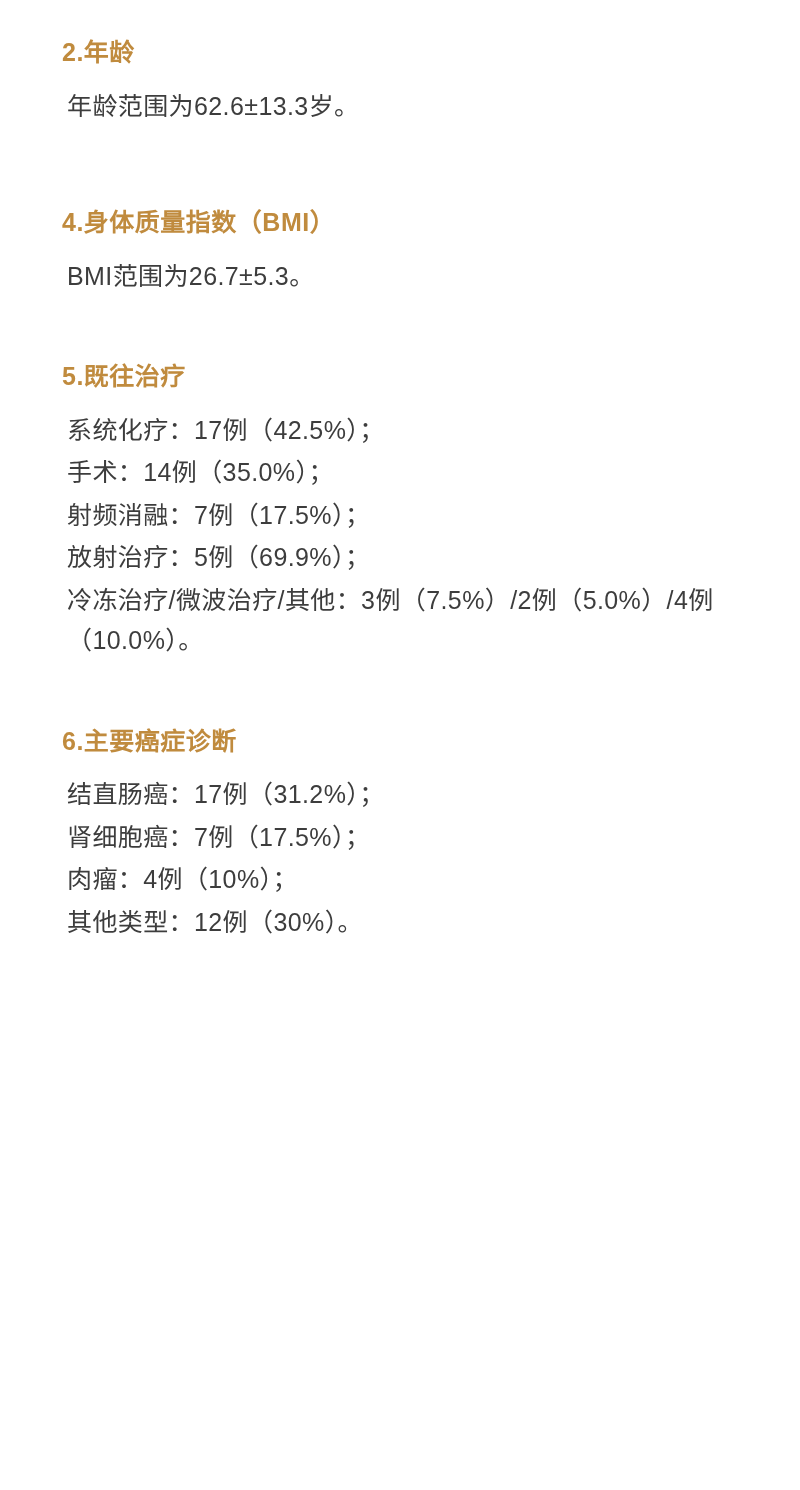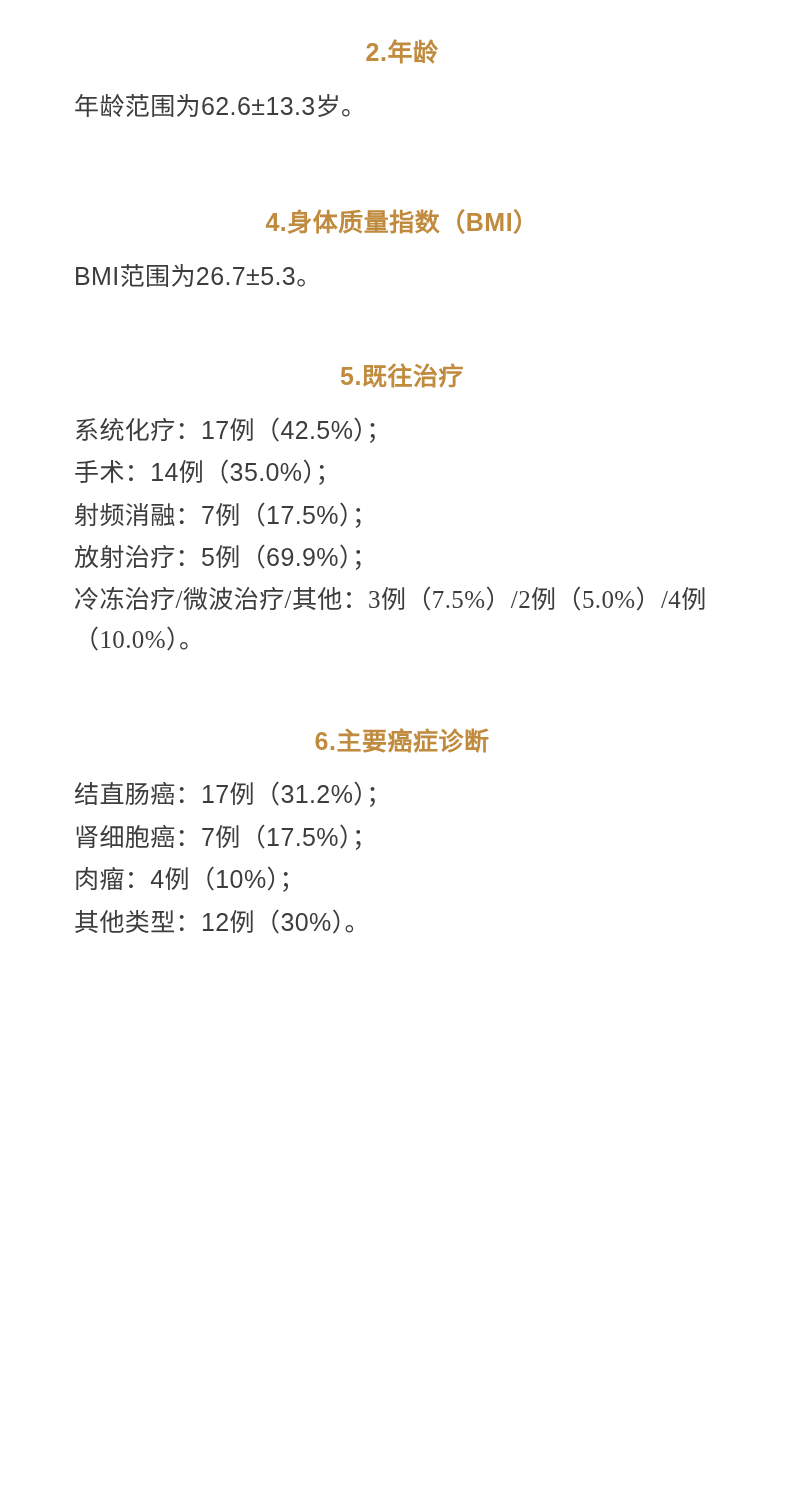--- a/index.html
+++ b/index.html
@@ -27,36 +27,34 @@
   .section:last-child {
     margin-bottom: 0;
   }
   .section-heading {
     font-size: 25px;
     font-weight: 700;
     color: #c08b3e;
     letter-spacing: 0.5px;
     line-height: 1.5;
     margin: 0 0 14px 0;
-    text-align: center;
   }
   .section-body {
-    margin: 12px;
+    margin: 5px;
   }
   .line {
     font-size: 25px;
     line-height: 1.62;
     color: #3d3d3d;
     letter-spacing: 0.4px;
     margin: 0 0 2px 0;
     text-indent: 0;
   }
   .line.wrap {
     padding-left: 0;
-    font-family: Liberation Serif, serif;
   }
   .gap-1 { height: 20px; }
   .gap-2 { height: 22px; }
   .gap-3 { height: 26px; }
   .gap-4 { height: 26px; }
 </style>
 </head>
 <body>
 
 <div class="page">

